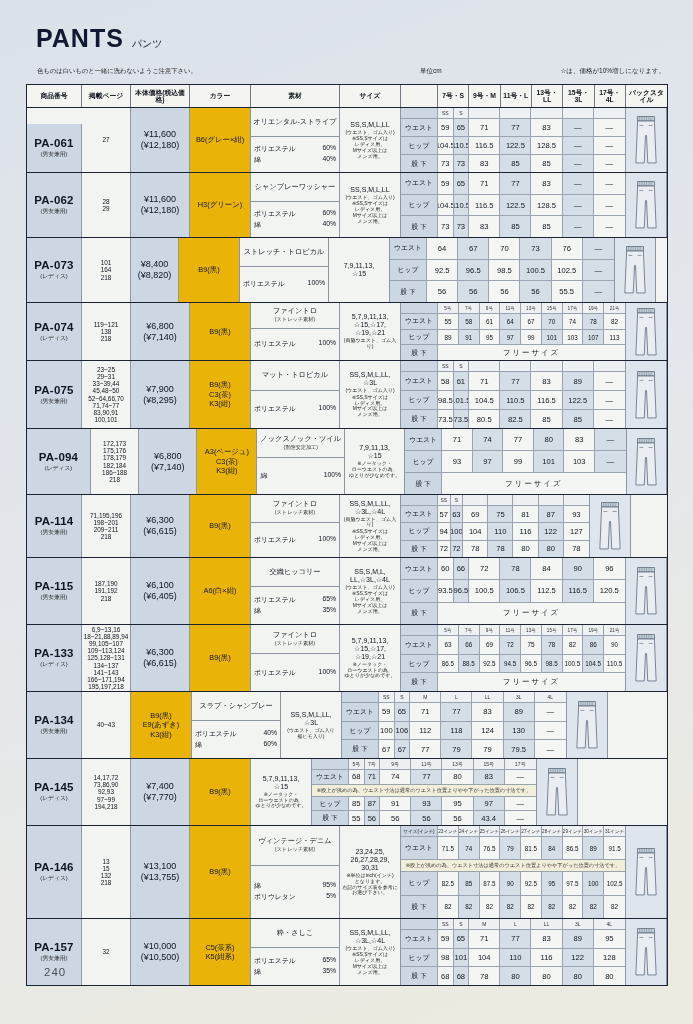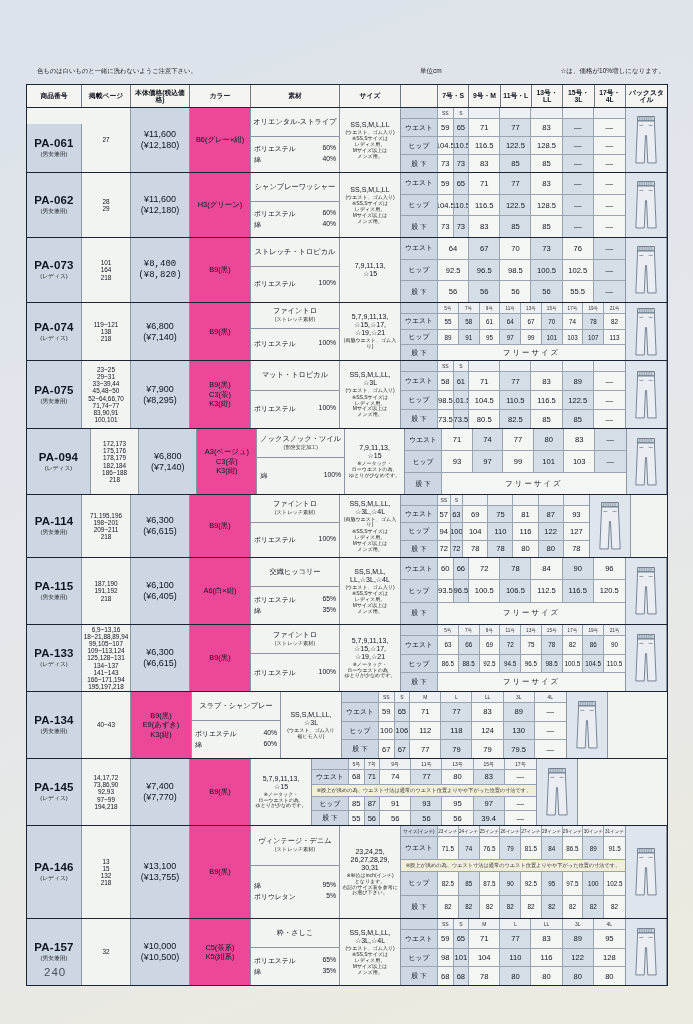--- a/index.html
+++ b/index.html
@@ -21,21 +21,21 @@
   .hcell:last-child{border-right:none;}
   .prow{display:flex;border-top:1.3px solid #1c2433;align-items:stretch;}
   .cell{box-sizing:border-box;border-right:0.6px solid #8d97a4;display:flex;flex-direction:column;
     align-items:center;justify-content:center;text-align:center;overflow:hidden;}
   .ccode{background:#ccd7e3;}
   .pcode{font-size:11.5px;font-weight:bold;color:#0e1524;letter-spacing:0.2px;}
   .pcat{font-size:5.8px;color:#222;margin-top:1px;}
   .cpages{font-size:6.4px;line-height:7.1px;white-space:pre-line;background:#f2f4f1;}
   .cprice{background:#ccd7e3;}
   .pprice,.ptax{font-size:9px;color:#0e1524;line-height:11px;}
-  .ccolor{font-size:7.4px;line-height:9.5px;white-space:pre-line;background:#ec4899;}
+  .ccolor{font-size:7.4px;line-height:9.5px;white-space:pre-line;background:#eab308;}
   .cfab{background:#f2f4f1;align-items:stretch;justify-content:flex-start;}
   .fabtop{border-bottom:0.6px solid #8d97a4;flex:0 0 40%;display:flex;flex-direction:column;align-items:center;justify-content:center;padding:1px;}
   .fabname{font-size:7.2px;line-height:8px;}
   .fabnote{font-size:5.2px;color:#333;margin-top:1px;}
   .fabbot{flex:1;display:flex;flex-direction:column;justify-content:center;gap:1px;padding:0 3px;}
   .comprow{display:flex;justify-content:space-between;font-size:6.8px;color:#10151f;}
   .csize{background:#f2f4f1;padding:1px;}
   .sizetext{font-size:7px;line-height:8px;white-space:pre-line;}
   .sizenote,.sizeextra{font-size:5px;line-height:5.8px;color:#222;margin-top:1px;white-space:pre-line;}
   .mblock{display:flex;flex-direction:column;border-right:0.6px solid #8d97a4;box-sizing:border-box;}
@@ -54,20 +54,23 @@
   .mcell.mhead{font-size:5px;background:#eef1f4;color:#333;}
   .g-nine .mcell{font-size:6.3px;}
   .g-nine .mcell.mhead{font-size:4.6px;}
   .mfree{flex:1;display:flex;align-items:center;justify-content:center;font-size:7.4px;letter-spacing:2px;background:#f4f6f3;}
   .cback{background:#dfe5ec;align-items:center;justify-content:center;}
 </style>
 </head>
 <body>
 
 <div class="page">
+  <div class="titlebar">
+    <span class="title">PANTS</span><span class="title-kana">パンツ</span>
+  </div>
   <div class="wash-note">色ものは白いものと一緒に洗わないようご注意下さい。</div>
   <div class="unit-note">単位cm</div>
   <div class="star-note">☆は、価格が10%増しになります。</div>
   <div id="table" class="table">
       <div class="trow thead">
         <div class="hcell" style="width: 55px;">商品番号</div>
         <div class="hcell" style="width: 49px;">掲載ページ</div>
         <div class="hcell" style="width: 59px;">本体価格(税込価格)</div>
         <div class="hcell" style="width: 61px;">カラー</div>
         <div class="hcell" style="width: 89px;">素材</div>
@@ -257,21 +260,21 @@
         </div>
       </div>
       <div class="prow" style="min-height: 64px;">
         <div class="cell ccode" style="width: 55px;">
           <div class="pcode">PA-073</div>
           <div class="pcat">(レディス)</div>
         </div>
         <div class="cell cpages" style="width: 49px;">101
 164
 218</div>
-        <div class="cell cprice" style="width: 59px; font-family: Liberation Mono, monospace;">
+        <div class="cell cprice" style="width: 48px;">
           <div class="pprice">¥8,400</div>
           <div class="ptax">(¥8,820)</div>
         </div>
         <div class="cell ccolor" style="width: 61px;">B9(黒)</div>
         <div class="cell cfab" style="width: 89px;">
           <div class="fabtop">
             <div class="fabname">ストレッチ・トロピカル</div>
           </div>
           <div class="fabbot">
             <div class="comprow">
@@ -1013,21 +1016,21 @@
             </div>
           </div>
           <div class="mrow data">
             <div class="mlabel" style="width: 37px;">股 下</div>
             <div class="mvals">
               <div class="mcell" style="width: 8.33333%;">55</div>
               <div class="mcell shade" style="width: 8.33333%;">56</div>
               <div class="mcell" style="width: 16.6667%;">56</div>
               <div class="mcell shade" style="width: 16.6667%;">56</div>
               <div class="mcell" style="width: 16.6667%;">56</div>
-              <div class="mcell shade" style="width: 16.6667%;">39.4</div>
+              <div class="mcell shade" style="width: 16.6667%;">43.4</div>
               <div class="mcell" style="width: 16.6667%;">—</div>
             </div>
           </div>
         </div>
         <div class="cell cback" style="width: 41px;">
           <svg width="30" height="52" viewBox="0 0 34 58">
             <rect x="7.5" y="2.5" width="19" height="5" fill="#cdd7e0" stroke="#5d6b7d" stroke-width="0.9"></rect>
             <path d="M9.5 2.5v5M11.5 2.5v5M13.5 2.5v5M15.5 2.5v5M17.5 2.5v5M19.5 2.5v5M21.5 2.5v5M23.5 2.5v5" stroke="#5d6b7d" stroke-width="0.5"></path>
             <path d="M7.5 7.5 L5.5 55 L15 55 L16.4 24 L17.6 24 L19 55 L28.5 55 L26.5 7.5 Z" fill="#eaeef3" stroke="#5d6b7d" stroke-width="0.9"></path>
             <path d="M9.5 12.5h4.5M20 12.5h4.5" stroke="#5d6b7d" stroke-width="0.7" fill="none"></path>

